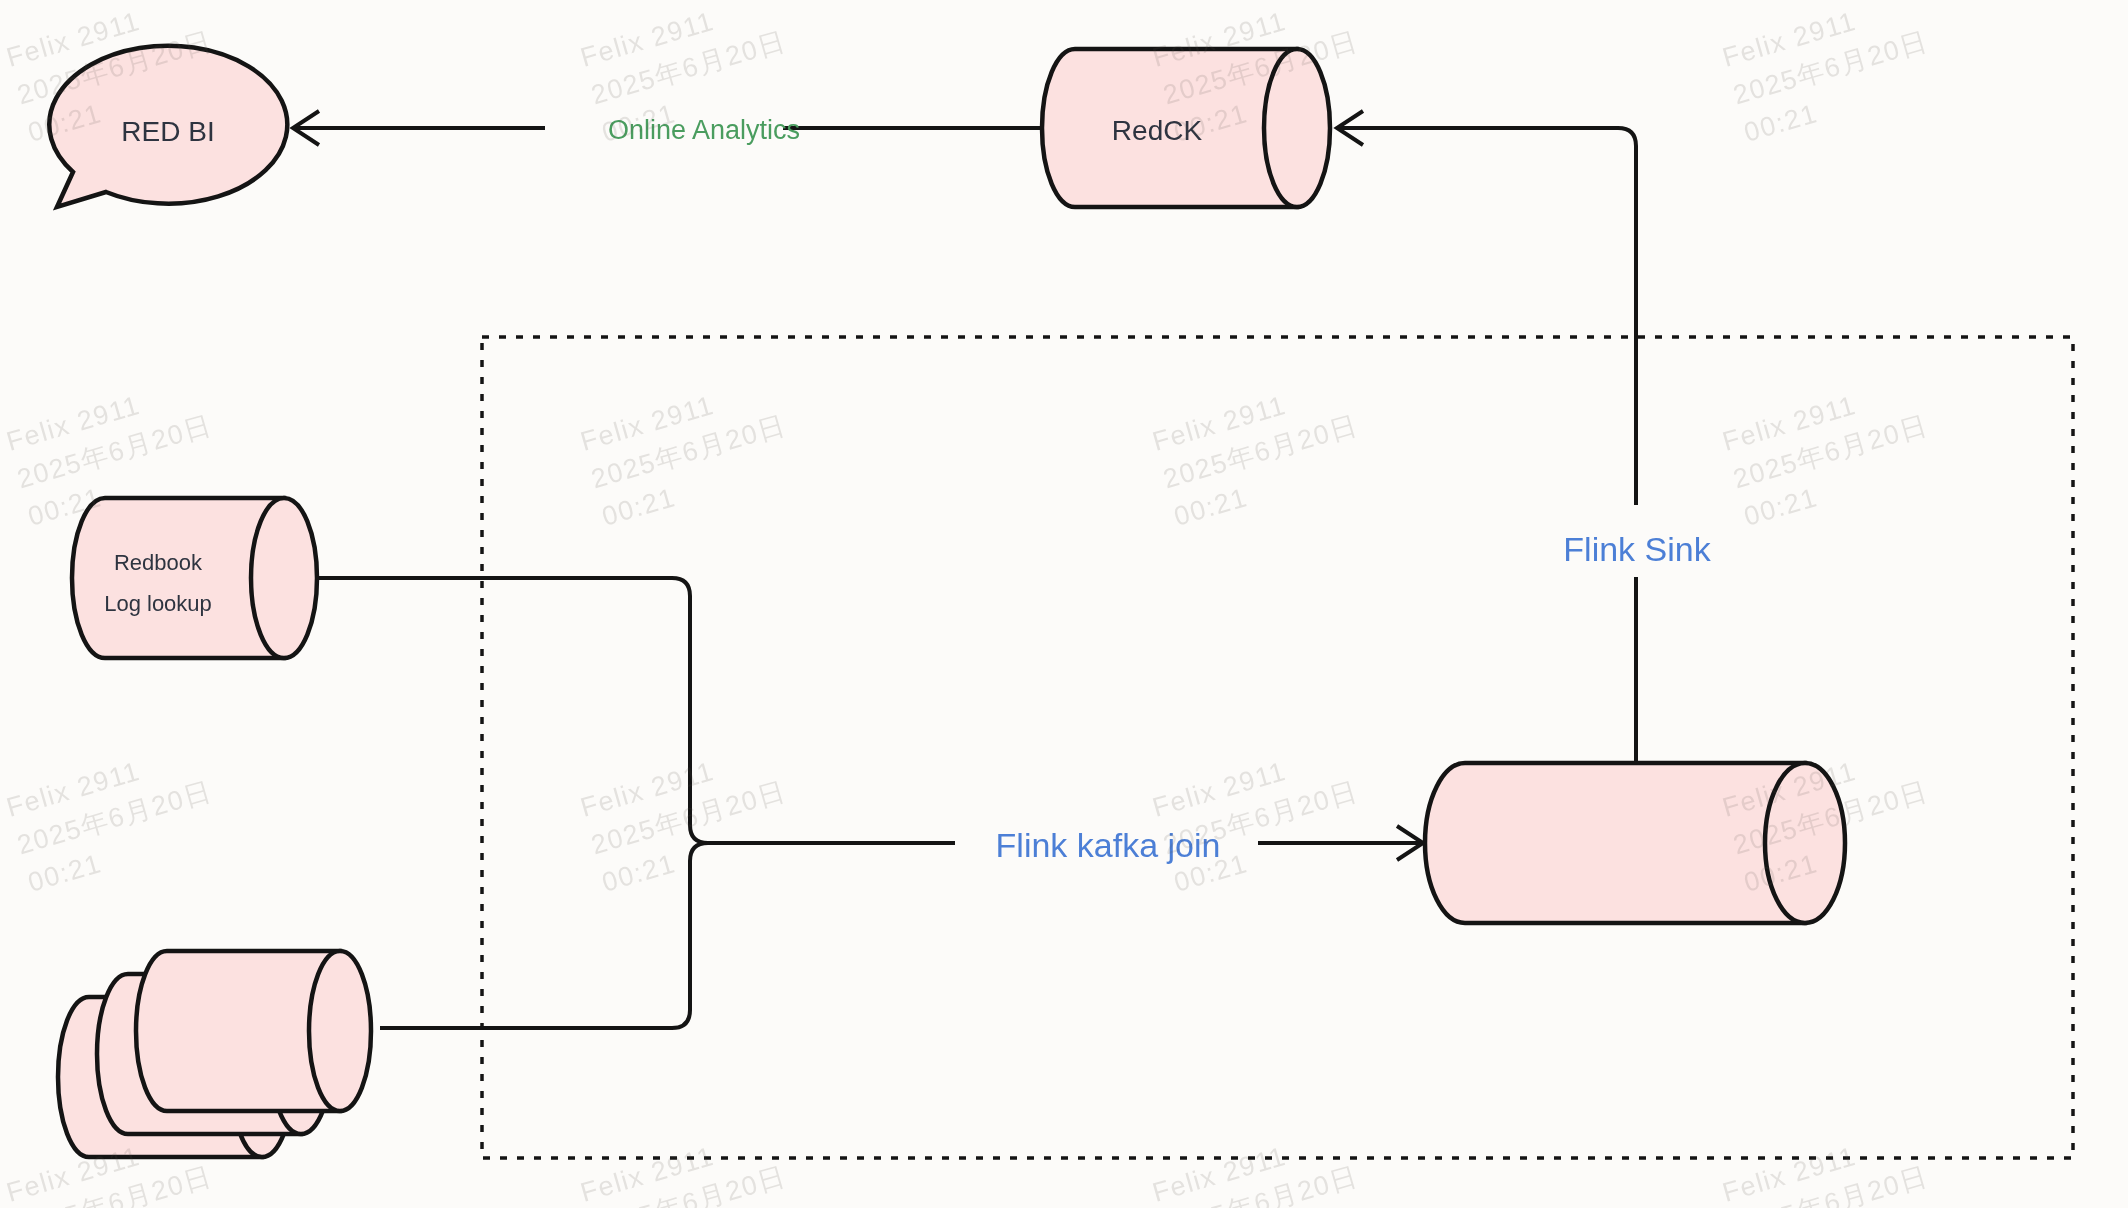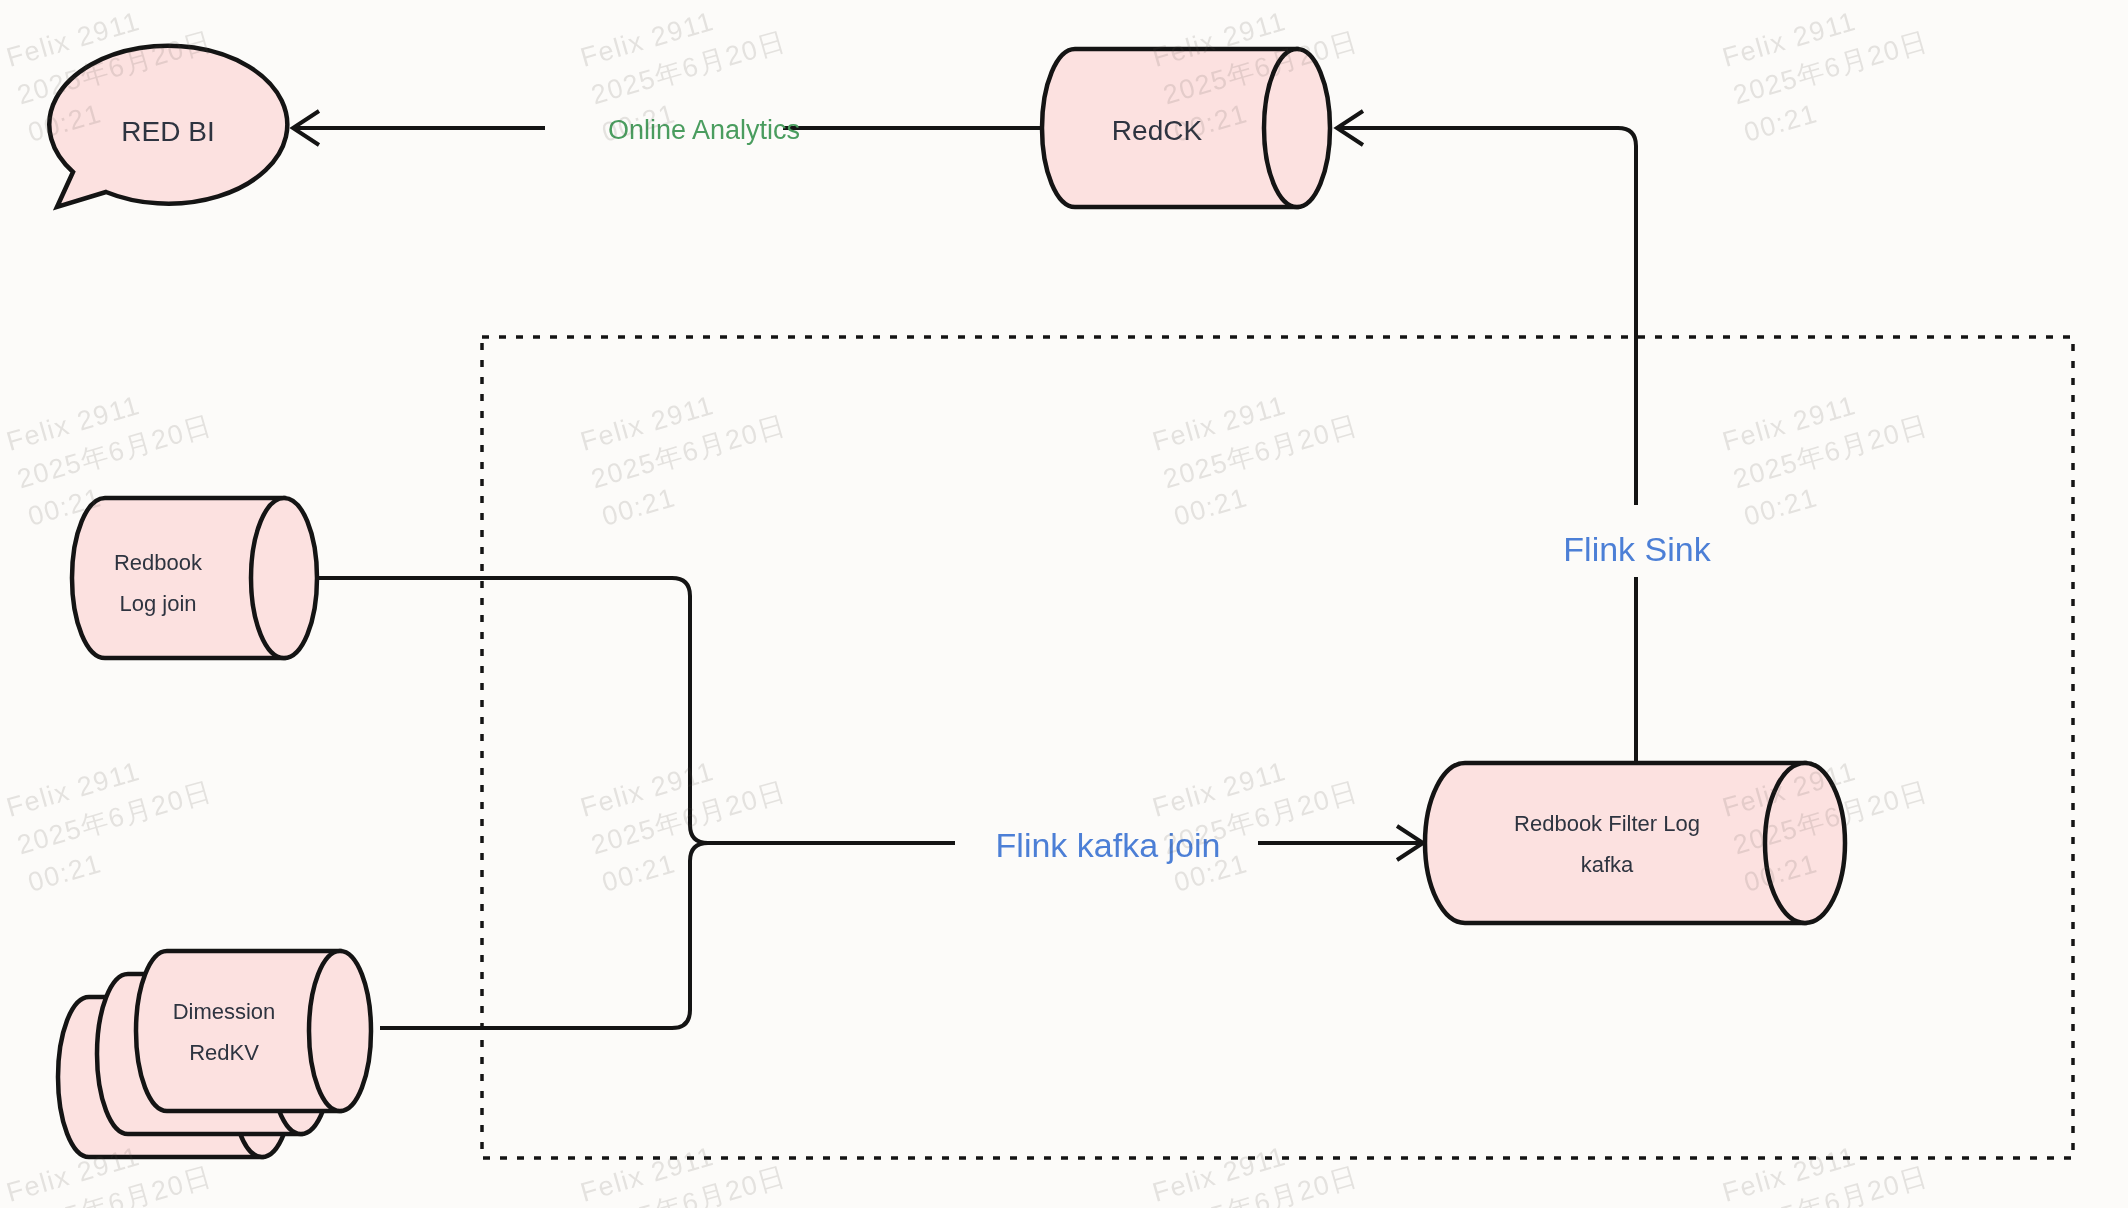--- a/index.html
+++ b/index.html
@@ -112,36 +112,28 @@
 
   <div class="layer labels">
     <div class="lbl lbl-redbi" style="left:168px;top:131px">RED BI</div>
 
     <div class="lbl lbl-green" style="left:704px;top:130px">Online Analytics</div>
 
     <div class="lbl lbl-redck" style="left:1157px;top:130px">RedCK</div>
 
     <div class="lbl" style="left:158px;top:583px">
       <div>Redbook</div>
-      <div>Log join</div>
+      <div>Log lookup</div>
     </div>
 
     <div class="lbl lbl-blue" style="left:1637px;top:549px">Flink Sink</div>
 
     <div class="lbl lbl-blue" style="left:1108px;top:845px">Flink kafka join</div>
 
-    <div class="lbl" style="left:1607px;top:844px">
-      <div>Redbook Filter Log</div>
-      <div>kafka</div>
-    </div>
-
-    <div class="lbl" style="left:224px;top:1032px">
-      <div>Dimession</div>
-      <div>RedKV</div>
-    </div>
+
 
   </div>
 
   <div class="layer watermarks">
       <div class="wm" style="left: 2px; top: 40px;">
         <span>Felix 2911</span>
         <span>2025年6月20日</span>
         <span>00:21</span>
       </div>
       <div class="wm" style="left: 576px; top: 40px;">

